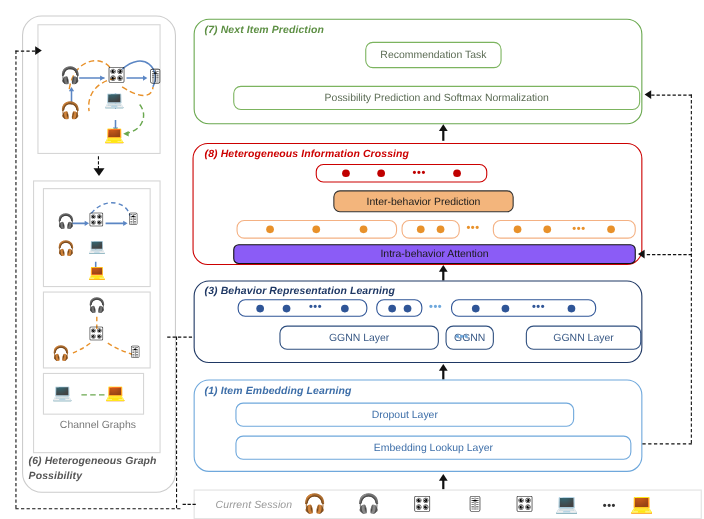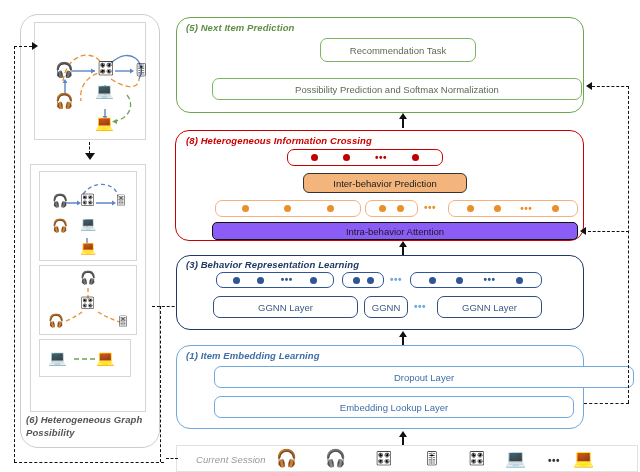--- a/index.html
+++ b/index.html
@@ -15,21 +15,21 @@
   .dotbox{border-radius:7px;display:flex;align-items:center;background:#fff;}
   .dot{border-radius:50%;}
   .ell{font-size:10px;font-weight:bold;letter-spacing:.5px;line-height:6px;}
   
   .green{border:1.4px solid #6aa84f;color:#4e7a39;}
   .greenpill{border:1.2px solid #7cb45f;color:#5b6b54;}
   .red{border:1.6px solid #cc0000;color:#cc0000;}
   .blue-dark{border:1.6px solid #1f3864;color:#1f3864;}
   .blue-light{border:1.5px solid #6fa8dc;color:#3d6ea8;}
   .bluepill{border:1.2px solid #6fa8dc;color:#3d6ea8;}
-  .ggnnpill{border:1.3px solid #2f4f7f;color:#3a5a86;}
+  .ggnnpill{border:1.3px solid #2f4f7f;color:#3a5a86;margin-left:41px;}
   .grey{border:1.1px solid #cccccc;}
   .greysolid{border:1px solid #d6d6d6;}
   
   .vline{background:#111;width:1.6px;}
   .hline{height:0;border-top:1.6px dashed #111;}
   .vdash{width:0;border-left:1.6px dashed #111;}
   .arrow-up{width:0;height:0;border-left:4px solid transparent;border-right:4px solid transparent;border-bottom:6px solid #111;}
   .arrow-left{width:0;height:0;border-top:4px solid transparent;border-bottom:4px solid transparent;border-right:6px solid #111;}
   .arrow-right{width:0;height:0;border-top:4px solid transparent;border-bottom:4px solid transparent;border-left:6px solid #111;}
   .arrow-down{width:0;height:0;border-left:5px solid transparent;border-right:5px solid transparent;border-top:7px solid #111;}
@@ -108,39 +108,40 @@
     </div>
 
     <div class="abs greysolid" style="left:8px;top:174px;width:92px;height:38px;background:#fff;">
       <svg width="92" height="38" style="display:block">
         <line x1="34" y1="19" x2="56" y2="19" stroke="#6aa84f" stroke-width="1.3" stroke-dasharray="5,3"></line>
       </svg>
       <span class="abs ic" style="left:8px;top:10px;font-size:15px;">💻</span>
       <span class="abs ic" style="left:56px;top:10px;font-size:15px;filter:sepia(1) saturate(5) hue-rotate(-20deg);">💻</span>
     </div>
 
+    <div class="abs" style="left:0;top:216px;width:116px;text-align:center;font-size:9.5px;color:#777;">Channel Graphs</div>
   </div>
 </div>
 
 <div class="abs panel-label" style="left:26px;top:414px;color:#555;">(6) Heterogeneous Graph</div>
 <div class="abs panel-label" style="left:26px;top:427px;color:#555;">Possibility</div>
 
 <div class="abs vdash" style="left:14px;top:46px;height:416px;"></div>
 <div class="abs hline" style="left:14px;top:462px;width:150px;"></div>
 <div class="abs hline" style="left:14px;top:46px;width:18px;"></div>
 <div class="abs arrow-right" style="left:32px;top:42px;"></div>
 
 <div class="abs vdash" style="left:160px;top:306px;height:156px;"></div>
 <div class="abs hline" style="left:152px;top:306px;width:52px;"></div>
 <div class="abs arrow-right" style="left:203px;top:302px;"></div>
 
 <div class="abs panel green" style="left:176px;top:17px;width:408px;height:96px;"></div>
-<div class="abs panel-label" style="left:186px;top:22px;color:#5d8f44;">(5) Next Item Prediction</div>
-
-<div class="abs pill greenpill" style="left:320px;top:38px;width:156px;height:24px;">Recommendation Task</div>
+<div class="abs panel-label" style="left:186px;top:22px;color:#5d8f44;">(7) Next Item Prediction</div>
+
+<div class="abs pill greenpill" style="left:332px;top:38px;width:124px;height:24px;">Recommendation Task</div>
 
 <div class="abs pill greenpill" style="left:212px;top:78px;width:370px;height:22px;">Possibility Prediction and Softmax Normalization</div>
 
 <div class="abs vline" style="left:402px;top:118px;height:10px;"></div>
 <div class="abs arrow-up" style="left:399px;top:113px;"></div>
 
 <div class="abs panel red" style="left:175px;top:130px;width:409px;height:111px;"></div>
 <div class="abs panel-label" style="left:186px;top:135px;color:#cc0000;">(8) Heterogeneous Information Crossing</div>
 
 <div class="abs dotbox" style="left:287px;top:149px;width:156px;height:17px;border:1.4px solid #cc0000;justify-content:space-around;padding:0 10px;">
@@ -199,21 +200,21 @@
 <div class="abs pill ggnnpill" style="left:364px;top:296px;width:44px;height:22px;">GGNN</div>
 <div class="abs ell" style="left:414px;top:304px;color:#6fa8dc;">•••</div>
 <div class="abs pill ggnnpill" style="left:437px;top:296px;width:105px;height:22px;">GGNN Layer</div>
 
 <div class="abs vline" style="left:402px;top:336px;height:9px;"></div>
 <div class="abs arrow-up" style="left:399px;top:331px;"></div>
 
 <div class="abs panel blue-light" style="left:176px;top:345px;width:408px;height:84px;"></div>
 <div class="abs panel-label" style="left:186px;top:350px;color:#3d6ea8;">(1) Item Embedding Learning</div>
 
-<div class="abs pill bluepill" style="left:214px;top:366px;width:420px;height:22px;">Dropout Layer</div>
+<div class="abs pill bluepill" style="left:214px;top:366px;width:308px;height:22px;">Dropout Layer</div>
 <div class="abs pill bluepill" style="left:214px;top:396px;width:360px;height:22px;">Embedding Lookup Layer</div>
 
 <div class="abs vline" style="left:402px;top:436px;height:9px;"></div>
 <div class="abs arrow-up" style="left:399px;top:431px;"></div>
 
 <div class="abs vdash" style="left:628px;top:86px;height:317px;"></div>
 
 <div class="abs hline" style="left:592px;top:86px;width:37px;"></div>
 <div class="abs arrow-left" style="left:586px;top:82px;"></div>
 

